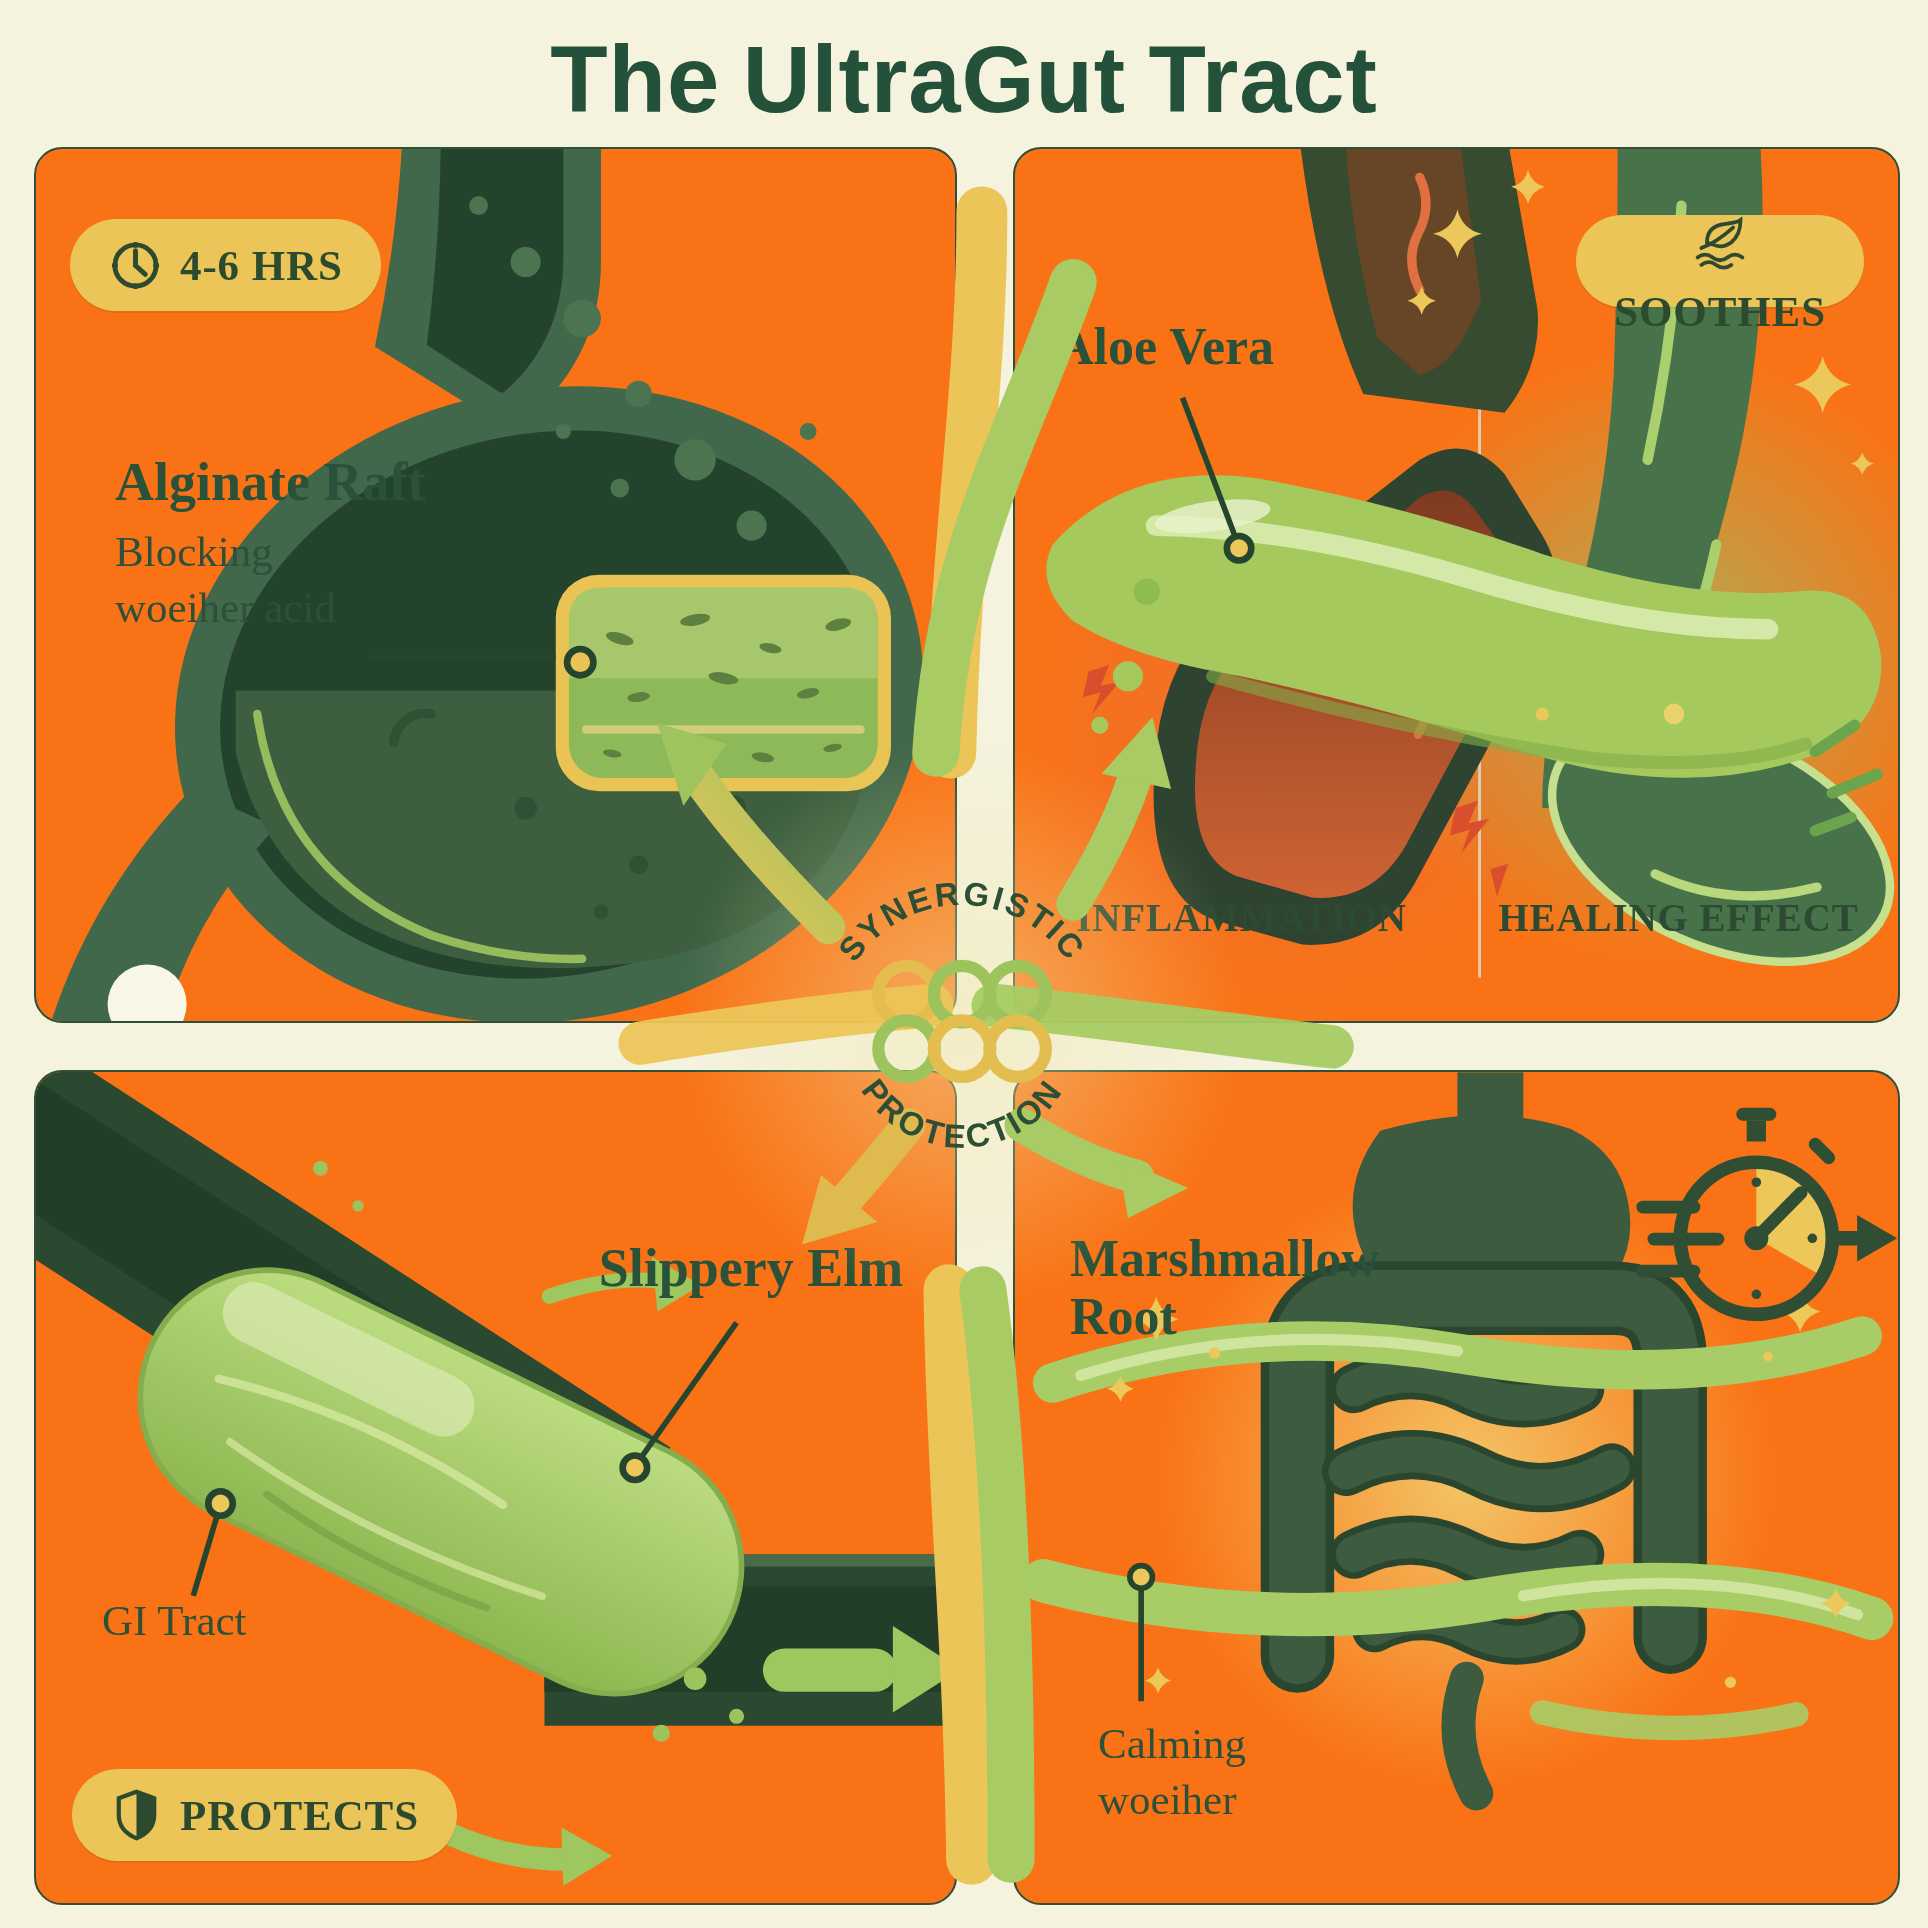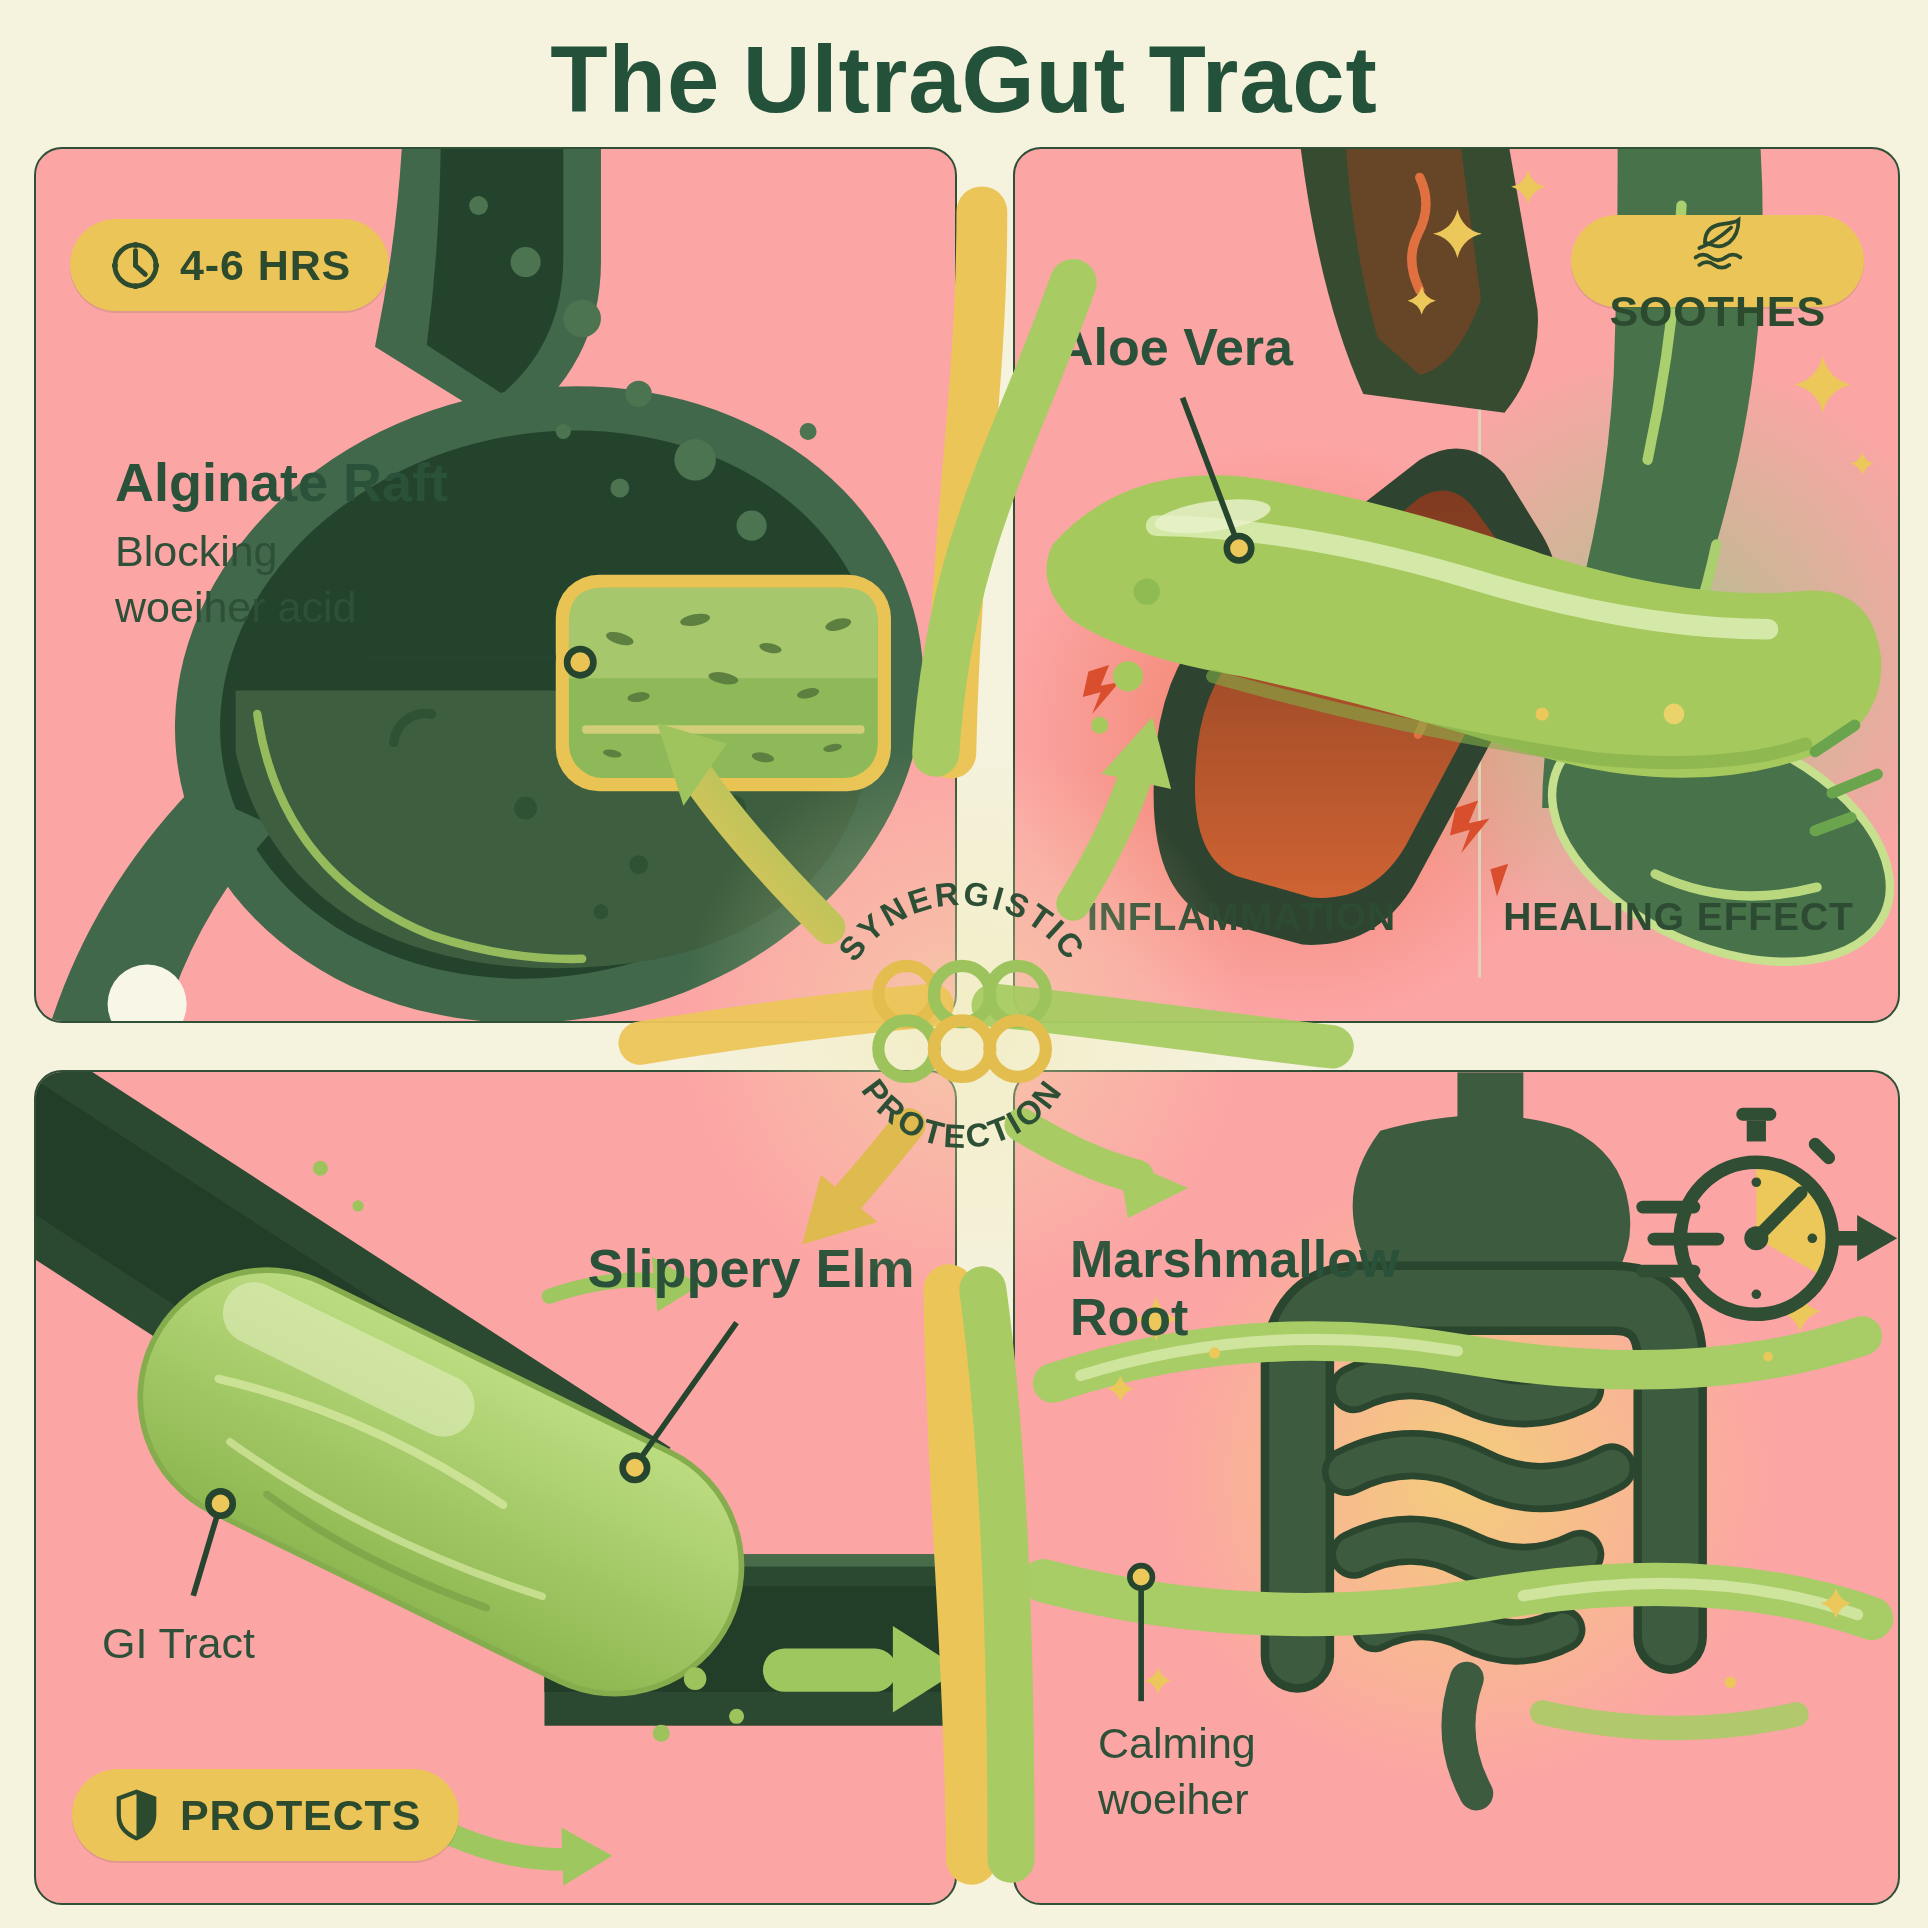--- a/index.html
+++ b/index.html
@@ -2,21 +2,21 @@
 <html style="font-size:15px"><head>
 <meta charset="utf-8">
 <style>
   html,body{margin:0;padding:0;background:#f5f2de;}
   .canvas{position:relative;width:1928px;height:1928px;background:#f5f2de;overflow:hidden;
           font-family:"Liberation Sans",sans-serif;color:#27503a;}
   .title{position:absolute;top:26px;left:0;width:100%;text-align:center;font-size:94px;
          color:#24513a;letter-spacing:0.9px;}
   .title span{margin:0 11.3px;font-weight:600;}
   .title .brand{font-weight:800;}
-  .panel{position:absolute;background:#fca5a5;border:2.8px solid #2f4f37;border-radius:28px;overflow:hidden;}
+  .panel{position:absolute;background:#f97316;border:2.8px solid #2f4f37;border-radius:28px;overflow:hidden;font-family:Liberation Serif, serif;}
   #panel-1{left:34px;top:147px;width:919px;height:872px;}
   #panel-2{left:1013px;top:147px;width:883px;height:872px;}
   #panel-3{left:34px;top:1070px;width:919px;height:831px;}
   #panel-4{left:1013px;top:1070px;width:883px;height:831px;}
   .panel svg.illu{position:absolute;left:0;top:0;width:100%;height:100%;}
   .badge{position:absolute;display:flex;align-items:center;gap:17px;background:#ecc558;
          border-radius:941px;padding:0 38px;height:92px;color:#2c4a2e;font-weight:700;
          font-size:43px;letter-spacing:0.9px;box-shadow:0 1.9px 0 rgba(90,80,20,.15);}
   .badge svg{flex:0 0 auto;}
   .heading{position:absolute;font-weight:800;font-size:54px;color:#2a5139;line-height:1.12;}
@@ -247,21 +247,21 @@
       <g>
         <line x1="744" y1="266" x2="642" y2="410" stroke="#26452e" stroke-width="6"></line>
         <circle cx="636" cy="420" r="13" fill="#ecc75a" stroke="#26452e" stroke-width="7"></circle>
       </g>
       <g>
         <line x1="167" y1="556" x2="192" y2="472" stroke="#26452e" stroke-width="6"></line>
         <circle cx="196" cy="458" r="13" fill="#ecc75a" stroke="#26452e" stroke-width="7"></circle>
       </g>
     </svg>
     <div class="heading" style="left:508px;width:414px;top:166px;text-align:center;">Slippery Elm</div>
-    <div class="note" style="left:66px;top:544px;">GI Tract</div>
+    <div class="note" style="left:66px;top:521px;">GI Tract</div>
     <div class="badge" style="left:36px;top:697px;">
       <svg width="53" height="56" viewBox="0 0 56 60">
         <path d="M28,5 L47,12 V30 Q47,47 28,55 Q9,47 9,30 V12 Z" stroke="#2c4a2e" stroke-width="4.5" fill="none"></path>
         <path d="M28,5 L47,12 V30 Q47,47 28,55 Z" fill="#2c4a2e"></path>
       </svg>
       <span>PROTECTS</span>
     </div>
   </section>
 
   <section class="panel" id="panel-4">

